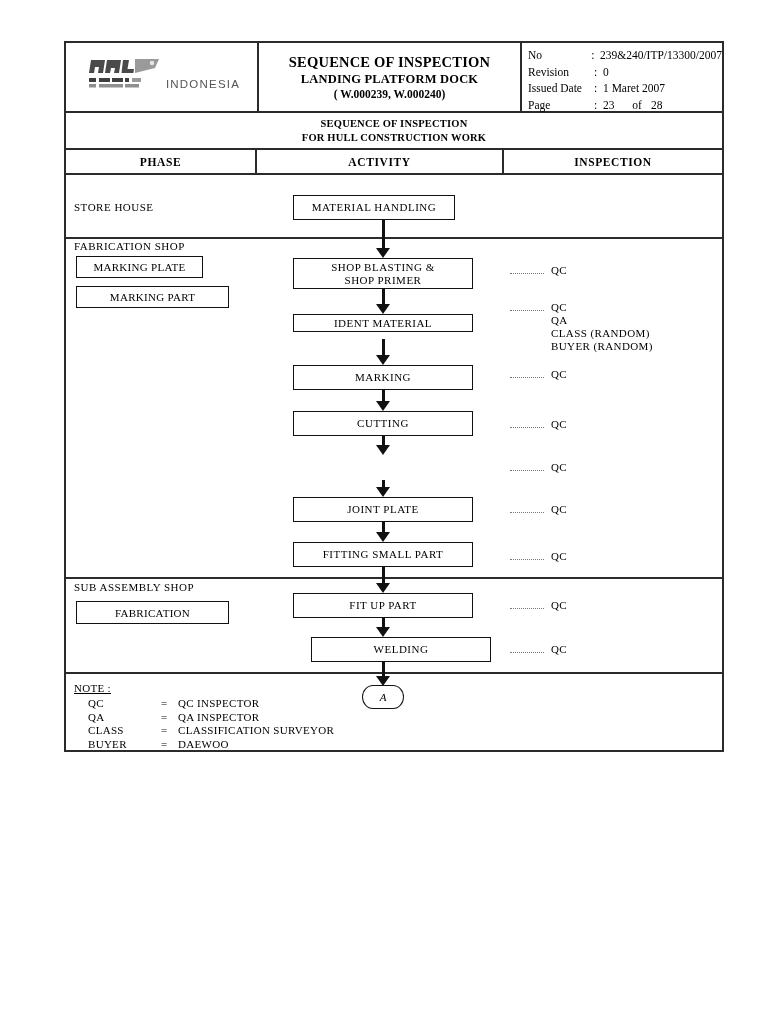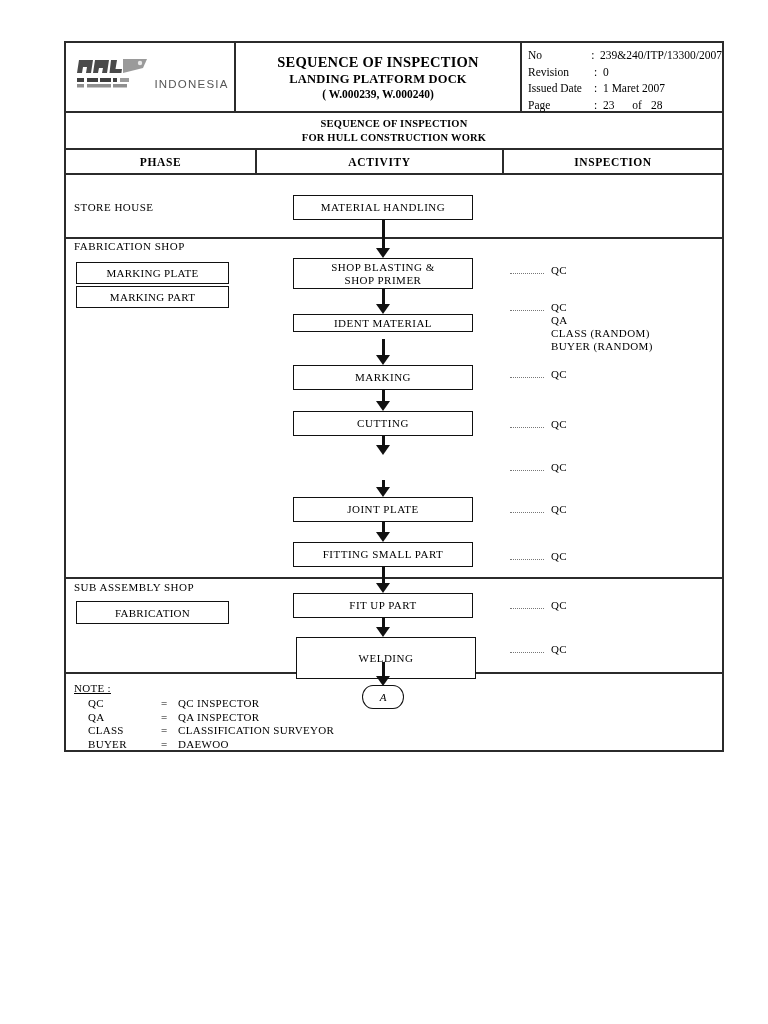--- a/index.html
+++ b/index.html
@@ -32,21 +32,21 @@
   .titleblock {
     position: absolute;
     left: 0; top: 0;
     width: 100%;
     height: 70px;
     display: flex;
     box-sizing: border-box;
     border-bottom: 2px solid #2b2b2b;
   }
   .tb-logo {
-    width: 170px;
+    width: 193px;
     border-right: 2px solid #2b2b2b;
     box-sizing: border-box;
     display: flex;
     align-items: center;
     justify-content: center;
   }
   .tb-center {
     flex: 1;
     border-right: 2px solid #2b2b2b;
     box-sizing: border-box;
@@ -368,25 +368,25 @@
   </div>
 
   <div class="band-sep" style="top:194px;"></div>
   <div class="band-sep" style="top:534px;"></div>
   <div class="band-sep" style="top:629px;"></div>
 
   <div class="phase-label" style="left:8px; top:158px;">STORE  HOUSE</div>
   <div class="phase-label" style="left:8px; top:197px;">FABRICATION  SHOP</div>
   <div class="phase-label" style="left:8px; top:538px;">SUB ASSEMBLY SHOP</div>
 
-  <div class="side-box" style="left:10px; top:219px; width:153px; height:22px;">MARKING PLATE</div>
+  <div class="side-box" style="left:10px; top:213px; width:127px; height:22px;">MARKING PLATE</div>
   <div class="side-box" style="left:10px; top:243px; width:153px; height:22px;">MARKING PART</div>
   <div class="side-box" style="left:10px; top:558px; width:153px; height:23px;">FABRICATION</div>
 
-  <div class="flow-box" style="left:227px; top:152px; width:180px; height:25px;">
+  <div class="flow-box" style="left:227px; top:152px; width:162px; height:25px;">
     <span>MATERIAL  HANDLING</span>
   </div>
 
   <div class="flow-box" style="left:227px; top:215px; width:180px; height:31px;">
     <span>SHOP  BLASTING  &amp;</span>
     <span>SHOP  PRIMER</span>
   </div>
 
   <div class="flow-box" style="left:227px; top:271px; width:180px; height:18px;">
     <span>IDENT  MATERIAL</span>
@@ -406,21 +406,21 @@
   </div>
 
   <div class="flow-box" style="left:227px; top:454px; width:180px; height:25px;">
     <span>JOINT  PLATE</span>
   </div>
 
   <div class="flow-box" style="left:227px; top:550px; width:180px; height:25px;">
     <span>FIT  UP  PART</span>
   </div>
 
-  <div class="flow-box" style="left:230px; top:594px; width:180px; height:42px;">
+  <div class="flow-box" style="left:245px; top:594px; width:180px; height:25px;">
     <span>WELDING</span>
   </div>
 
   <div class="arrow" style="left:310px; top:177px; height:38px;">
     <div class="stem" style="height:29px;"></div>
       <div class="head"></div>
   </div>
   <div class="arrow" style="left:310px; top:246px; height:25px;">
     <div class="stem" style="height:16px;"></div>
       <div class="head"></div>

